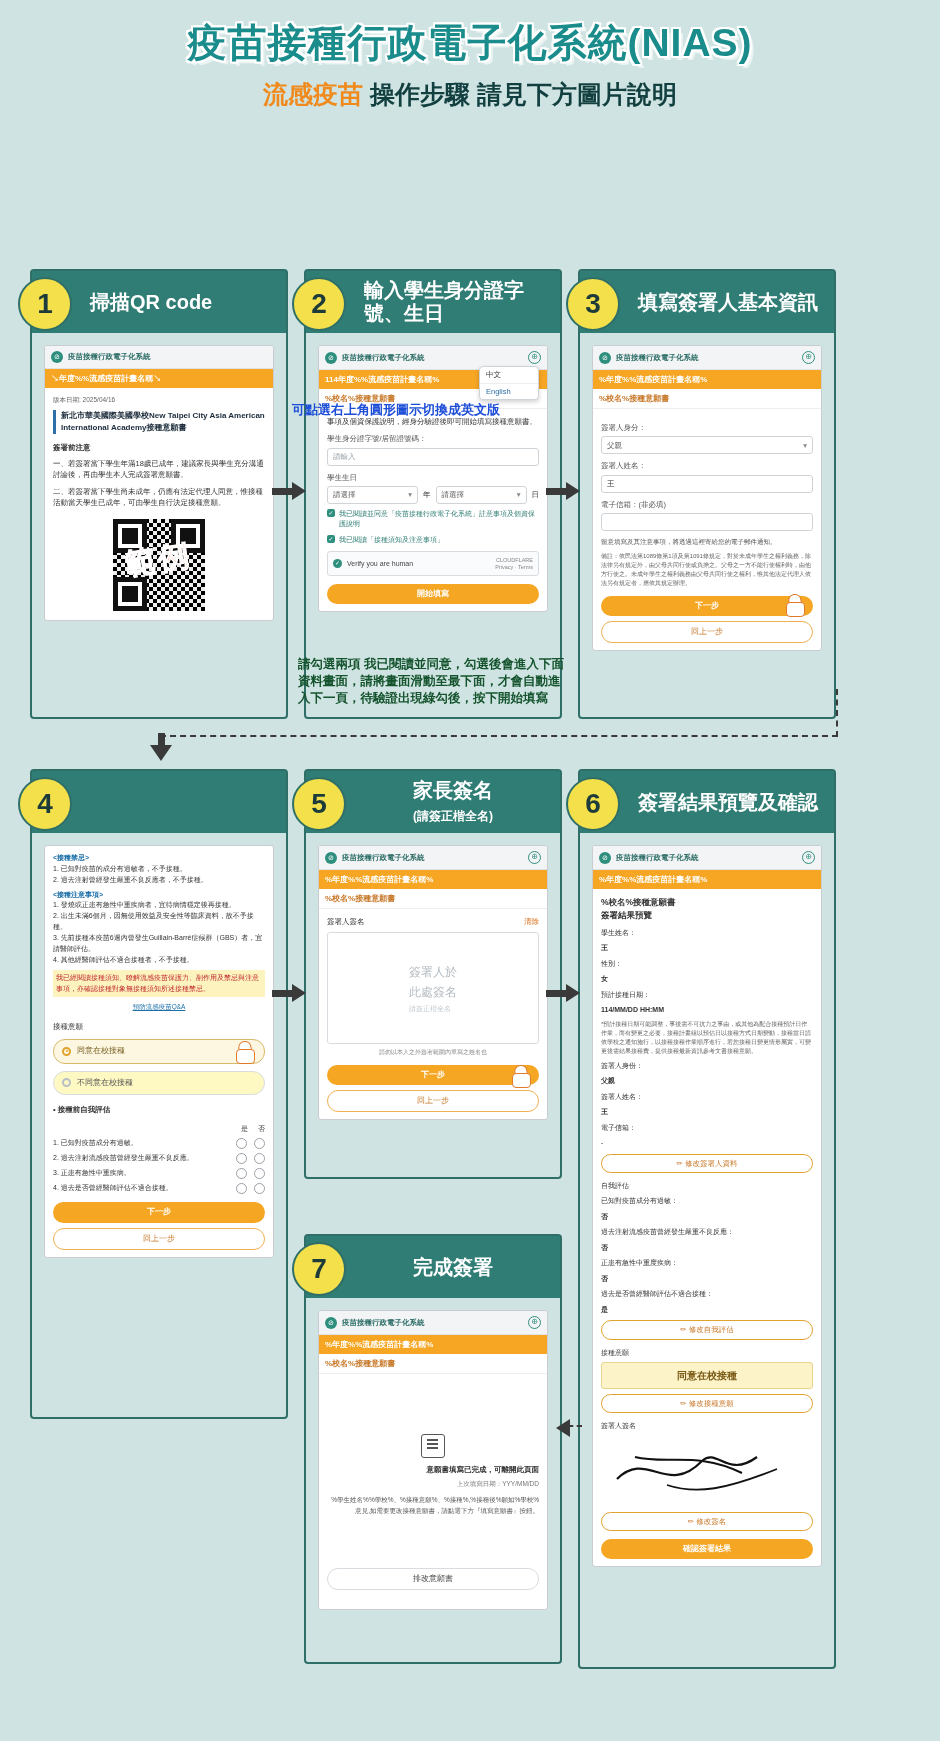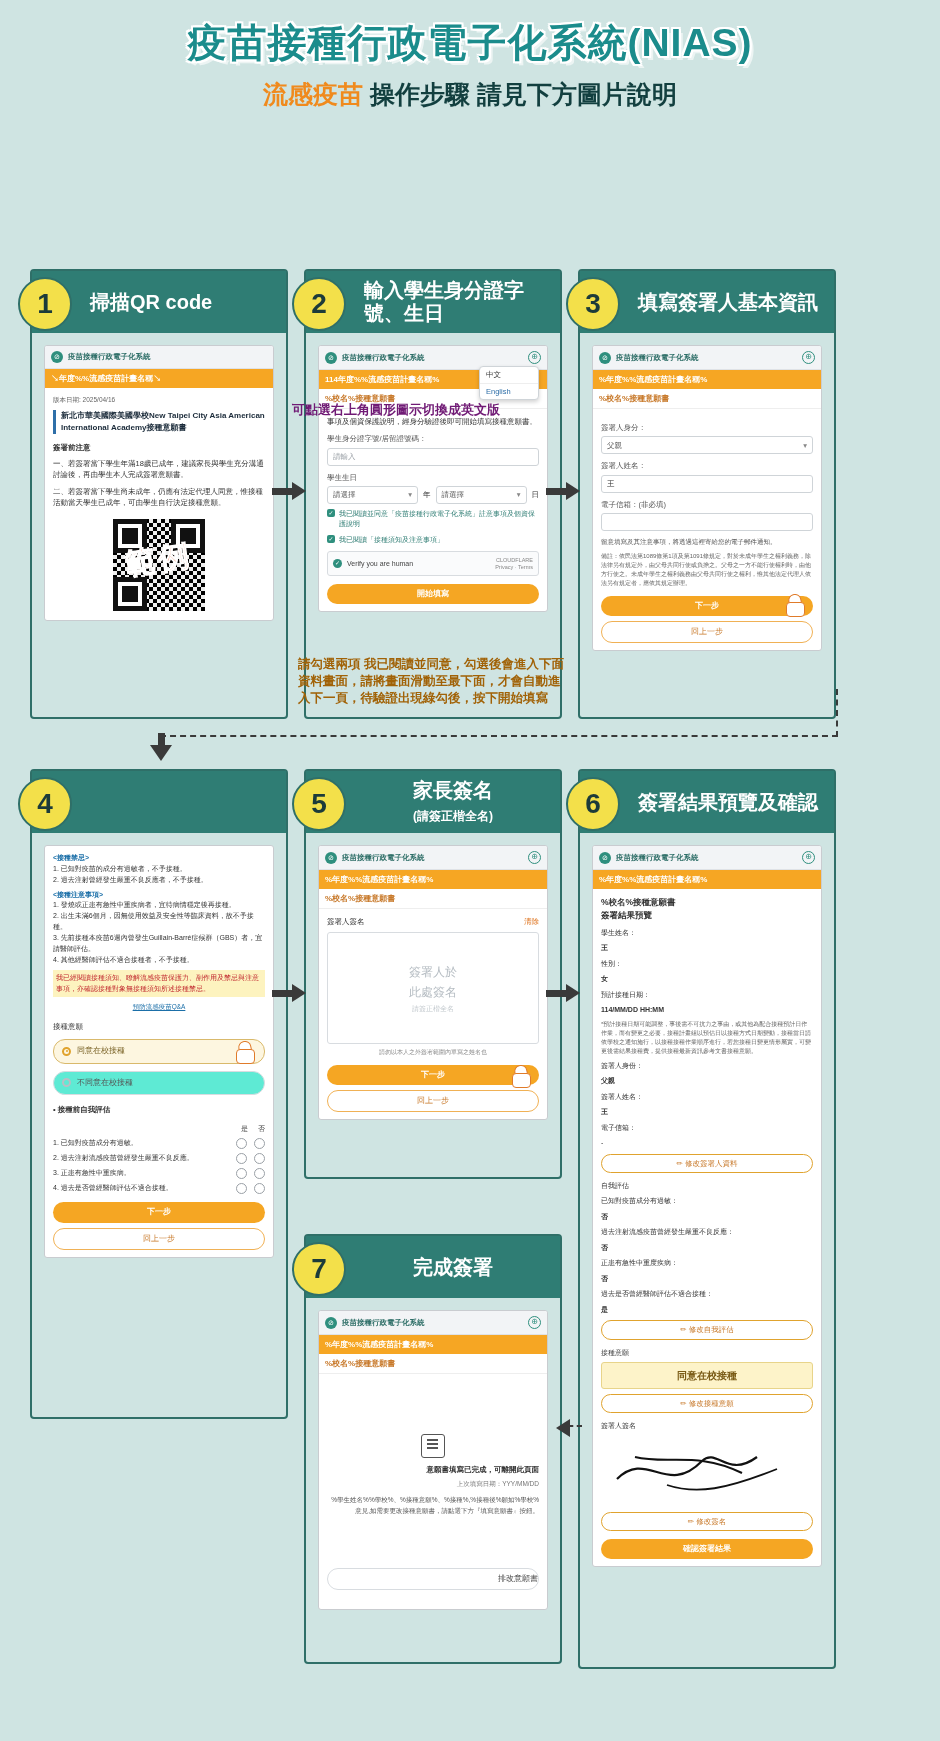--- a/index.html
+++ b/index.html
@@ -111,21 +111,21 @@
   .btn-orange{
     background:#f5a623;color:#fff;border-radius:11px;text-align:center;
     font-size:8px;padding:4px 0;margin-top:8px;font-weight:bold;
   }
   .btn-ghost{
     background:#fff;color:#c8792a;border:1px solid #f0b155;border-radius:11px;
     text-align:center;font-size:8px;padding:4px 0;margin-top:5px;
   }
   .btn-white{
     background:#fff;color:#444;border:1px solid #d8dce0;border-radius:11px;
-    text-align:right;font-size:8px;padding:4px 0;margin-top:5px;
+    text-align:center;font-size:8px;padding:4px 0;margin-top:5px;
   }
   .chk{display:flex;gap:4px;align-items:flex-start;margin:5px 0;font-size:7px;color:#2f7d74;}
   .chk .box{width:8px;height:8px;background:#2f8f7e;border-radius:2px;flex:0 0 auto;color:#fff;font-size:6px;line-height:8px;text-align:center;}
   .captcha{
     border:1px solid #d8dce0;border-radius:3px;background:#fafbfc;
     display:flex;align-items:center;gap:5px;padding:5px;margin-top:6px;font-size:7px;color:#444;
   }
   .captcha .tick{width:9px;height:9px;border-radius:50%;background:#2f8f7e;color:#fff;font-size:6px;line-height:9px;text-align:center;}
   .captcha .cf{margin-left:auto;font-size:5.5px;color:#888;text-align:right;line-height:1.2;}
 
@@ -153,41 +153,41 @@
   .lang-pop{
     position:absolute;right:8px;top:20px;width:58px;background:#fff;
     border:1px solid #cfd4d8;border-radius:4px;box-shadow:0 2px 4px rgba(0,0,0,.18);
     font-size:7.5px;z-index:5;
   }
   .lang-pop div{padding:3px 6px;}
   .lang-pop div+div{border-top:1px solid #eee;color:#2f6fa8;}
 
   
   .callout{
-    position:absolute;font-size:13px;font-weight:bold;color:#701a75;
+    position:absolute;font-size:13px;font-weight:bold;color:#1d4ed8;
     line-height:1.35;z-index:6;
   }
-  .callout.red{color:#a16207;}
+  .callout.red{color:#14532d;}
 
   
   .arrow{position:absolute;z-index:3;}
   .arrow .stem{position:absolute;background:#3a3a3a;}
   .arrow .head{position:absolute;width:0;height:0;}
   .dashed{position:absolute;border-top:2px dashed #3a3a3a;}
   .dashed-v{position:absolute;border-left:2px dashed #3a3a3a;}
 
   
   .note-box{font-size:7px;line-height:1.55;}
   .note-box .h{color:#1b6fa8;font-weight:bold;}
   .hl{background:#fdf3bf;color:#c1272d;padding:3px;line-height:1.5;display:block;margin-top:5px;font-size:7px;}
   .radio-row{
     border:1px solid #d9b96b;border-radius:12px;background:#fdf6e0;
     display:flex;align-items:center;gap:6px;padding:5px 8px;margin-top:7px;font-size:8px;color:#7a6327;
   }
-  .radio-row.plain{background:#5eead4;border-color:#d8dce0;color:#555;}
+  .radio-row.plain{background:#fef9c3;border-color:#d8dce0;color:#555;}
   .radio-dot{width:9px;height:9px;border-radius:50%;border:2px solid #e0a32e;box-sizing:border-box;position:relative;}
   .radio-dot.on::after{content:"";position:absolute;inset:1.5px;border-radius:50%;background:#e0a32e;}
   .radio-dot.off{border-color:#b9bfc5;}
   .assess-head{display:flex;justify-content:flex-end;gap:10px;font-size:7px;color:#444;margin-top:8px;}
   .assess-item{display:flex;align-items:flex-start;font-size:7px;margin-top:4px;line-height:1.4;}
   .assess-item .t{flex:1;padding-right:6px;}
   .assess-item .o{width:9px;height:9px;border-radius:50%;border:1px solid #9aa0a6;margin-left:7px;flex:0 0 auto;}
 
   
   .hand{
@@ -210,21 +210,21 @@
   }
   .willing{
     background:#fdf3c9;border:1px solid #e8d48a;border-radius:3px;
     text-align:center;color:#7a5b16;font-size:10px;font-weight:bold;padding:5px 0;margin-top:4px;
   }
   .sign-box{
     border:1px solid #d8dce0;border-radius:3px;height:74px;margin-top:5px;
     display:flex;align-items:center;justify-content:center;color:#999;font-size:8px;background:#fff;
     position:relative;
   }
-  .sign-box .cn{text-align:center;line-height:1.7;}
+  .sign-box .cn{line-height:1.7;}
   .sig-sample{
     position:relative;height:70px;margin-top:5px;border-bottom:0;
   }
   .sig-sample svg{position:absolute;left:6px;top:2px;}
   .done-icon{
     width:22px;height:22px;border:1.5px solid #555;border-radius:3px;margin:0 auto 6px;
     position:relative;
   }
   .done-icon::after{content:"";position:absolute;left:5px;top:4px;width:11px;height:2px;background:#555;box-shadow:0 4px 0 #555,0 8px 0 #555;}
   .center-txt{text-align:right;font-size:7.5px;line-height:1.6;}

